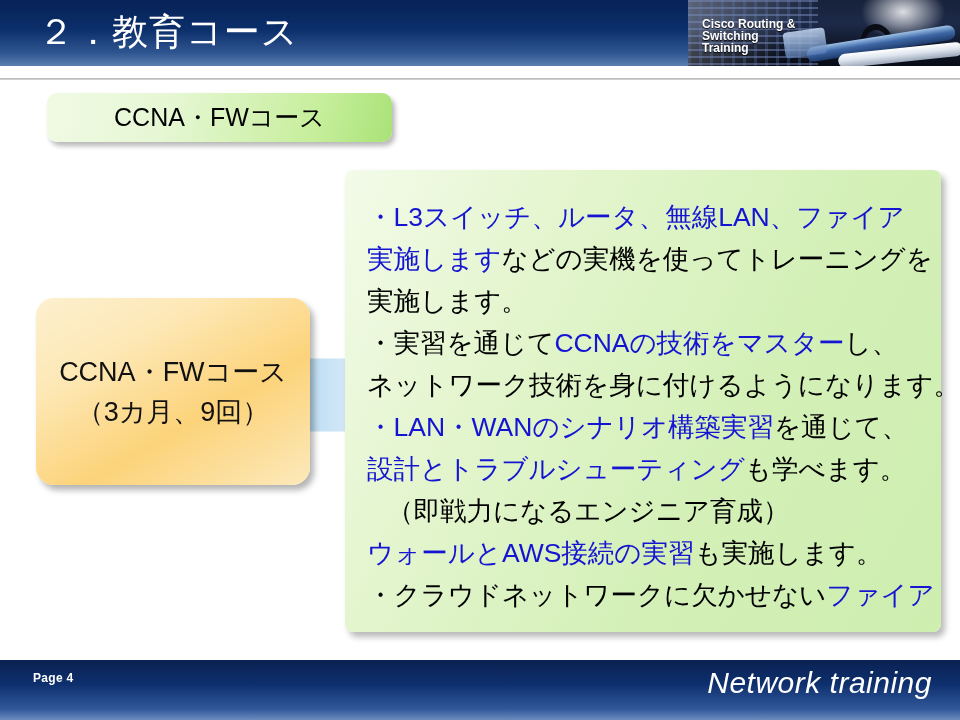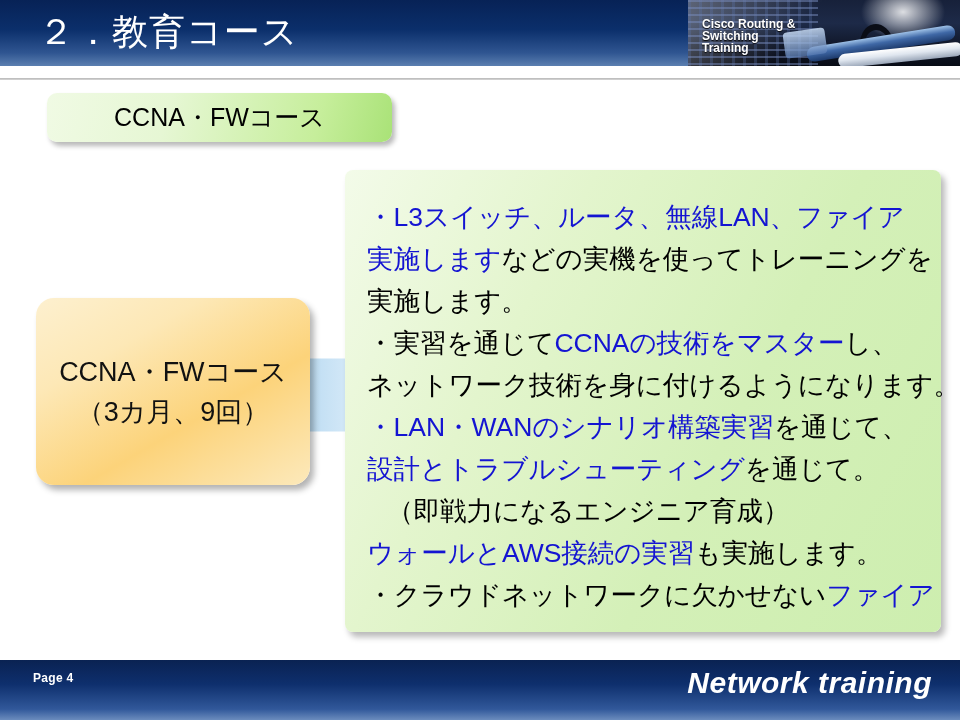--- a/index.html
+++ b/index.html
@@ -191,21 +191,21 @@
     font-size: 12px;
     font-weight: bold;
     letter-spacing: .3px;
   }
   .footer-brand {
     position: absolute;
     right: 28px; top: 6px;
     color: #ffffff;
     font-size: 30px;
     font-style: italic;
-    font-weight: bold;
+    font-weight: normal;
     letter-spacing: .5px;
   }
 </style>
 </head>
 <body>
 
 <div class="header-band">
   <div class="header-title">２．教育コース</div>
   <div class="header-photo">
     <div class="photo-rack"></div>
@@ -233,21 +233,21 @@
 </div>
 
 <div class="content-box">
   <div id="content-lines">
       <p><span class="hl">・L3スイッチ、ルータ、無線LAN、ファイア</span></p>
       <p><span class="hl">実施します</span><span>などの実機を使ってトレーニングを</span></p>
       <p><span>実施します。</span></p>
       <p><span>・実習を通じて</span><span class="hl">CCNAの技術をマスター</span><span>し、</span></p>
       <p><span>ネットワーク技術を身に付けるようになります。</span></p>
       <p><span class="hl">・LAN・WANのシナリオ構築実習</span><span>を通じて、</span></p>
-      <p><span class="hl">設計とトラブルシューティング</span><span>を通じて。</span></p>
+      <p><span class="hl">設計とトラブルシューティング</span><span>も学べます。</span></p>
       <p class="indent1"><span>（即戦力になるエンジニア育成）</span></p>
       <p><span class="hl">ウォールとAWS接続の実習</span><span>も実施します。</span></p>
       <p><span>・クラウドネットワークに欠かせない</span><span class="hl">ファイア</span></p>
     </div>
 </div>
 
 <div class="footer-topline"></div>
 <div class="footer-band">
   <div class="page-number">Page 4</div>
   <div class="footer-brand">Network training</div>

